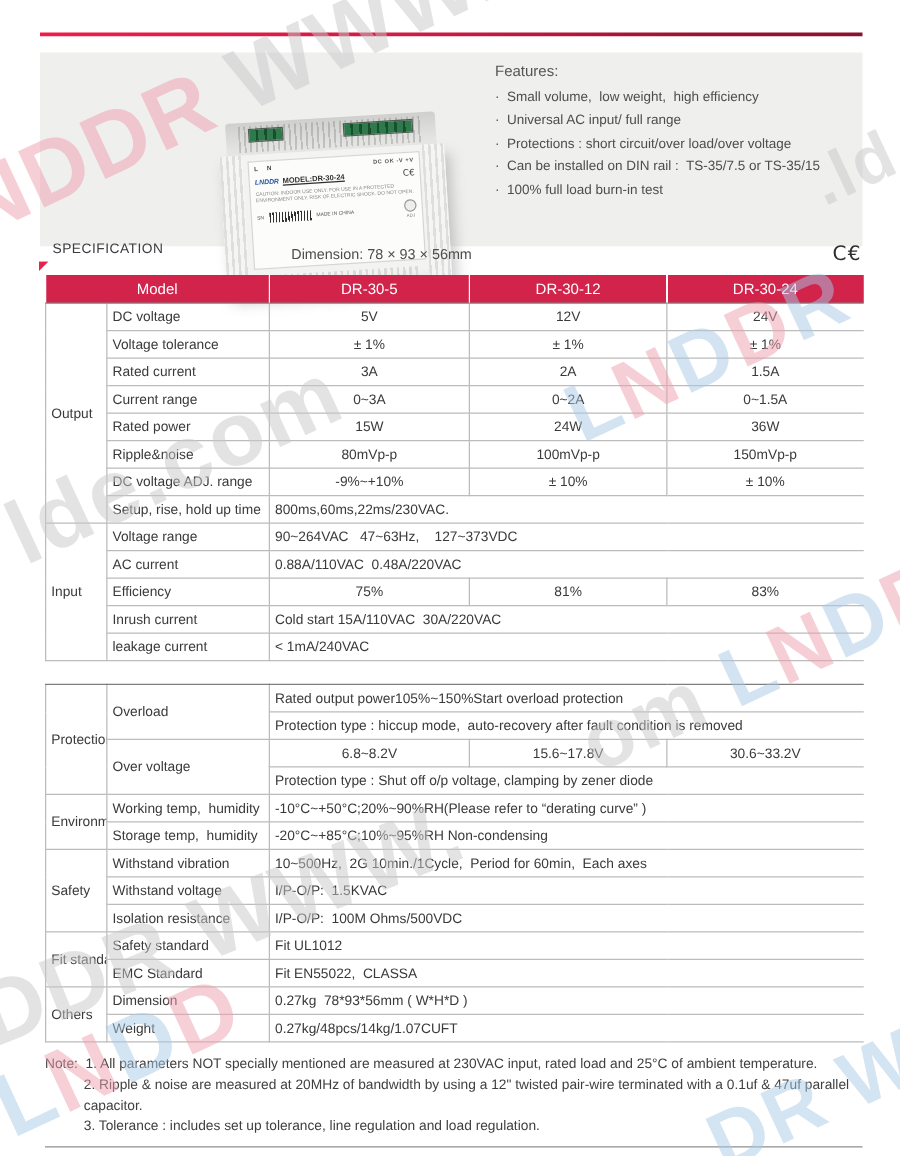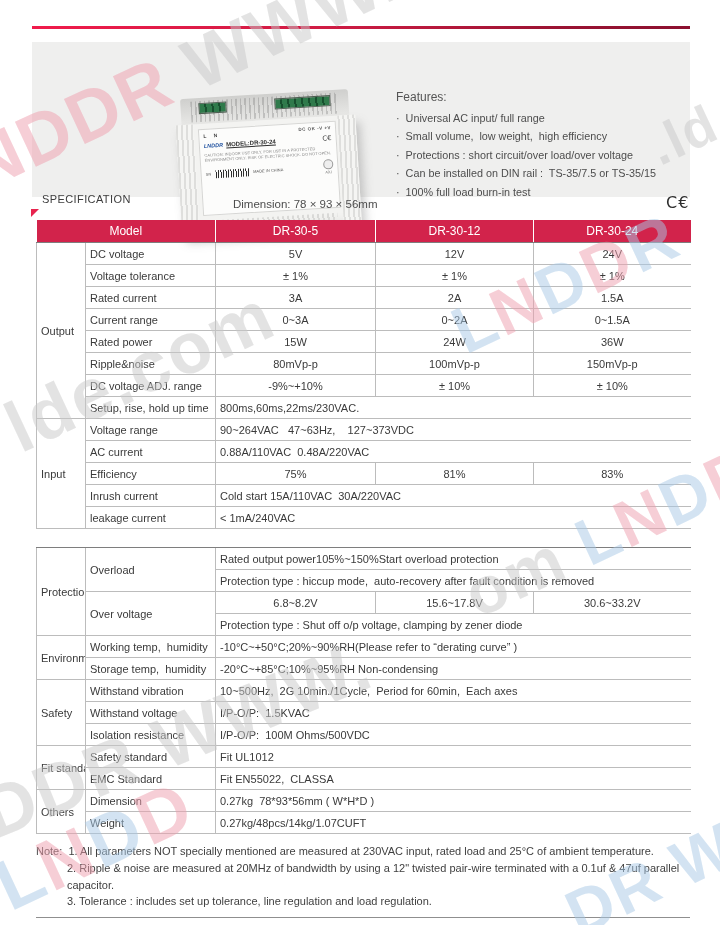--- a/index.html
+++ b/index.html
@@ -6,21 +6,21 @@
   body{
     width:720px;height:925px;position:relative;background:#fff;
     font-family:"Liberation Sans",sans-serif;overflow:hidden;
   }
   
   .top-rule{position:absolute;left:32px;top:26px;width:658px;height:3px;
     background:linear-gradient(90deg,#f01b4b,#cf1c44 45%,#9a1332 80%,#8c1030);}
   
   .hero{position:absolute;left:32px;top:42px;width:658px;height:155px;background:#efefee;}
   .features{position:absolute;left:364px;top:8px;width:292px;}
-  .features-title{font-size:12px;color:#555;margin-bottom:5px;margin-top:40px;}
+  .features-title{font-size:12px;color:#555;margin-bottom:5px;}
   #features-list{list-style:none;margin:0;padding:0;}
   #features-list li{font-size:10.8px;color:#4d4d4d;line-height:18.4px;white-space:pre;}
   .dim-note{position:absolute;left:233px;top:198px;font-size:11.5px;color:#4d4d4d;}
   .spec-heading{position:absolute;left:42px;top:193px;font-size:11px;color:#3d3d3d;letter-spacing:.4px;}
   .spec-marker{position:absolute;left:31px;top:209px;width:8px;height:8px;background:#e8244e;
     clip-path:polygon(0 0,100% 0,0 100%);}
   .ce-top{position:absolute;left:666px;top:193px;font-size:16px;color:#2f2f2f;
     font-family:"DejaVu Sans",sans-serif;letter-spacing:1px;}
   
   .device{position:absolute;left:146px;top:52px;width:180px;height:136px;transform:rotate(-3.5deg);}
@@ -124,22 +124,22 @@
             <div class="adj-dial"></div>
             <span class="lab-adj">ADJ</span>
           </div>
         </div>
       </div>
     </div>
   </div>
   <div class="features">
     <div class="features-title">Features:</div>
     <ul id="features-list">
+        <li>·  Small volume,  low weight,  high efficiency</li>
         <li>·  Universal AC input/ full range</li>
-        <li>·  Small volume,  low weight,  high efficiency</li>
         <li>·  Protections : short circuit/over load/over voltage</li>
         <li>·  Can be installed on DIN rail :  TS-35/7.5 or TS-35/15</li>
         <li>·  100% full load burn-in test</li>
       </ul>
   </div>
 </div>
 
 <div class="dim-note">Dimension:  78 × 93 × 56mm</div>
 <div class="spec-marker"></div>
 <div class="spec-heading">SPECIFICATION</div>

